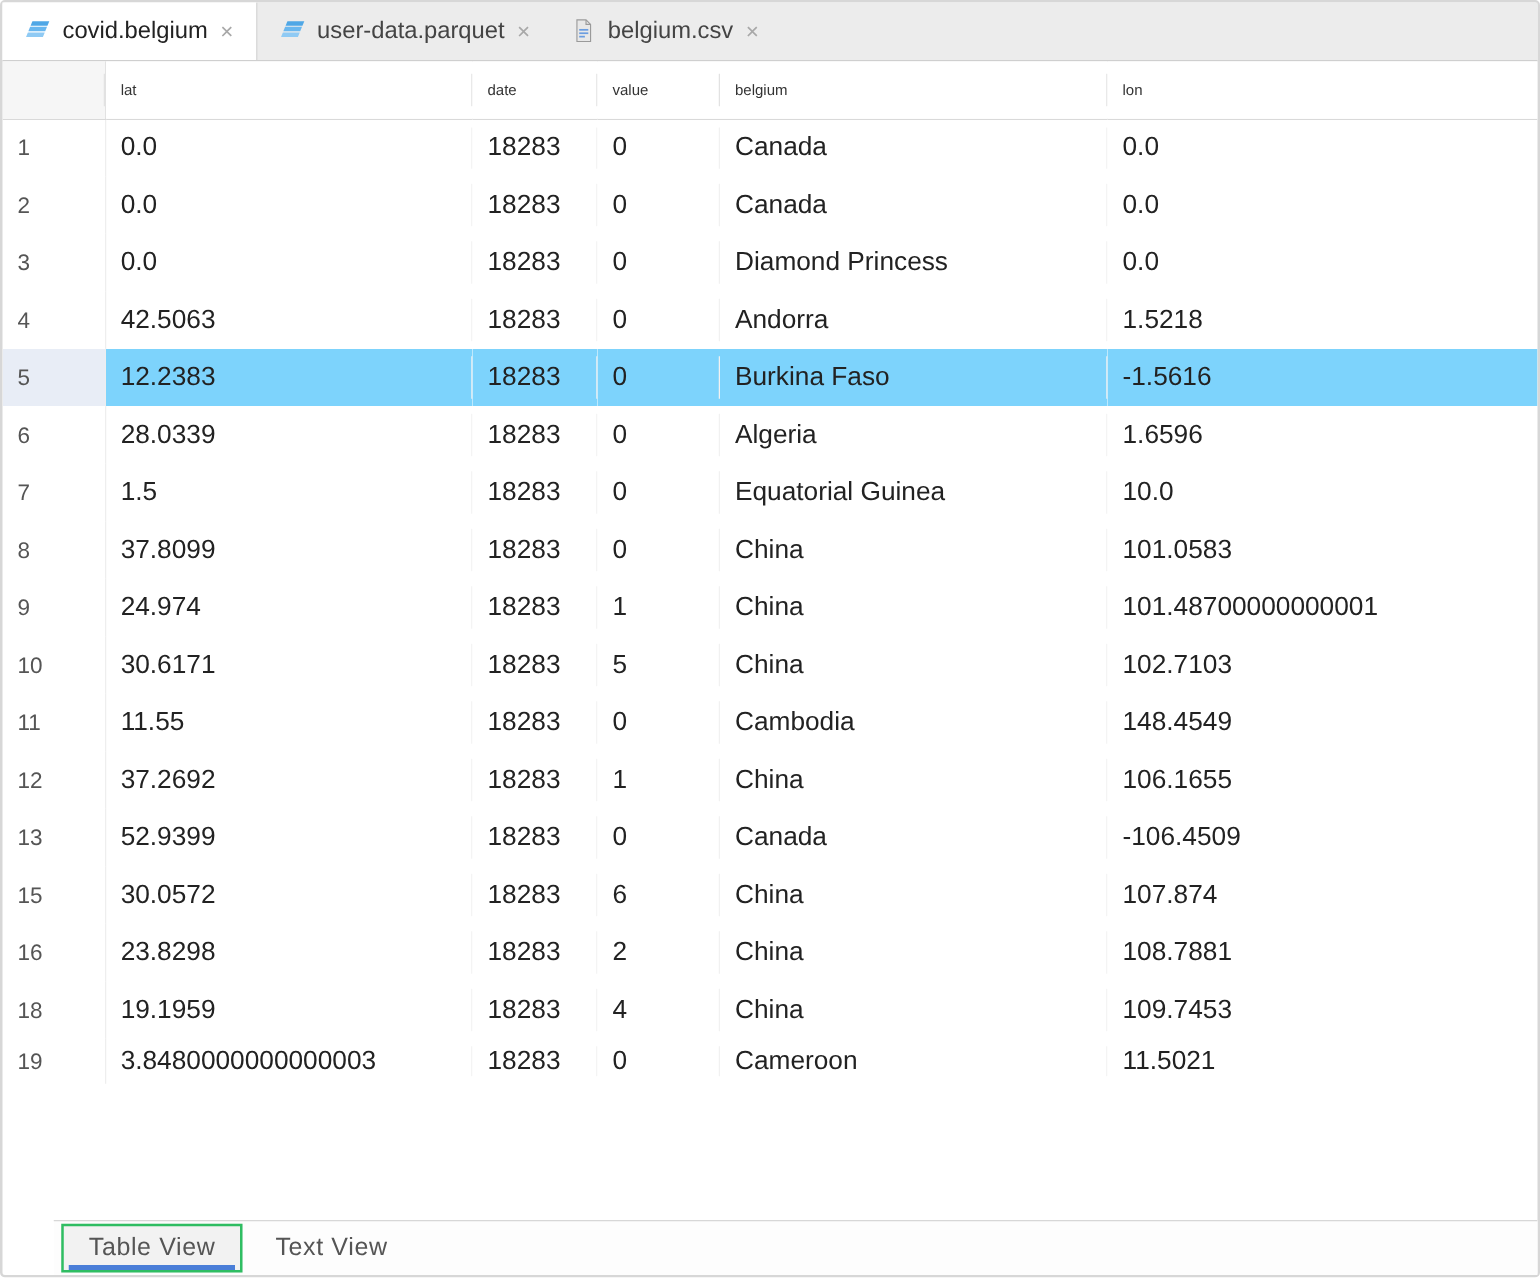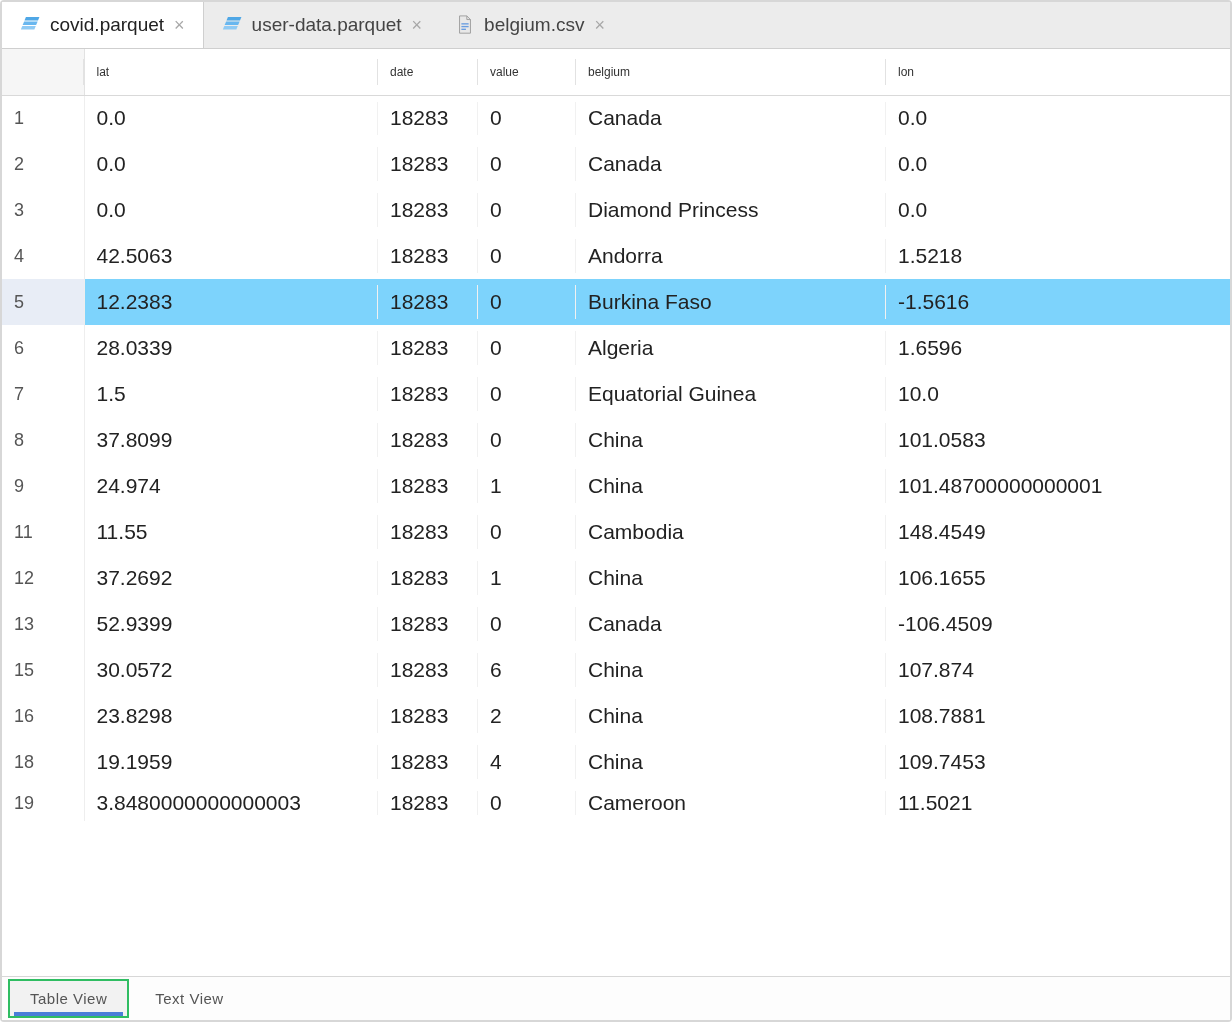--- a/index.html
+++ b/index.html
@@ -123,21 +123,22 @@
     background: #f1f1f1;
   }
 
   
   .viewswitch {
     height: 44px;
     border-top: 1px solid #d7d7d7;
     background: #fdfdfd;
     display: flex;
     align-items: stretch;
-    font-size: 15px;
+    font-size: 20px;
+    margin-left: 41px;
   }
   .viewtab {
     padding: 0 22px;
     display: flex;
     align-items: center;
     color: #555;
     letter-spacing: 0.5px;
     cursor: default;
   }
   .viewtab.active {
@@ -169,21 +170,21 @@
       <div class="tab active">
         <span class="icon icon-parquet">
           <svg viewBox="0 0 24 20">
             <g transform="skewX(-22)">
               <rect x="9" y="1" width="15" height="4" fill="#4fa7e6"></rect>
               <rect x="9" y="6" width="15" height="4" fill="#69b7ef"></rect>
               <rect x="9" y="11" width="15" height="4" fill="#8fcaf4"></rect>
             </g>
           </svg>
         </span>
-        <span>covid.parquet</span>
+        <span>covid.belgium</span>
         <span class="close">×</span>
       </div>
       <div class="tab">
         <span class="icon icon-parquet">
           <svg viewBox="0 0 24 20">
             <g transform="skewX(-22)">
               <rect x="9" y="1" width="15" height="4" fill="#4fa7e6"></rect>
               <rect x="9" y="6" width="15" height="4" fill="#69b7ef"></rect>
               <rect x="9" y="11" width="15" height="4" fill="#8fcaf4"></rect>
             </g>
@@ -294,20 +295,28 @@
           </tr>
           <tr>
             <td class="rownum">9</td>
             <td class="sep-right">24.974</td>
             <td class="sep-right">18283</td>
             <td class="sep-right">1</td>
             <td class="sep-right">China</td>
             <td>101.48700000000001</td>
           </tr>
           <tr>
+            <td class="rownum">10</td>
+            <td class="sep-right">30.6171</td>
+            <td class="sep-right">18283</td>
+            <td class="sep-right">5</td>
+            <td class="sep-right">China</td>
+            <td>102.7103</td>
+          </tr>
+          <tr>
             <td class="rownum">11</td>
             <td class="sep-right">11.55</td>
             <td class="sep-right">18283</td>
             <td class="sep-right">0</td>
             <td class="sep-right">Cambodia</td>
             <td>148.4549</td>
           </tr>
           <tr>
             <td class="rownum">12</td>
             <td class="sep-right">37.2692</td>

